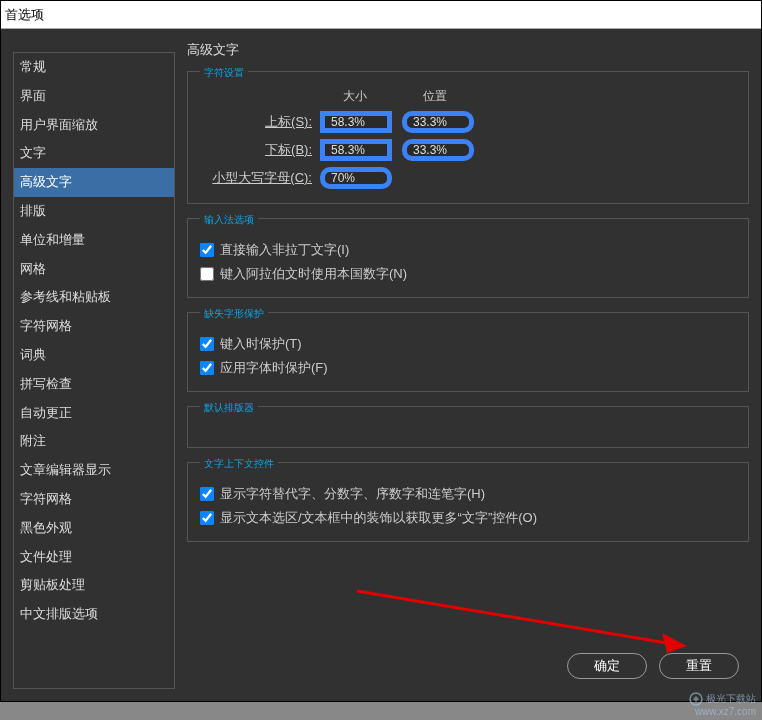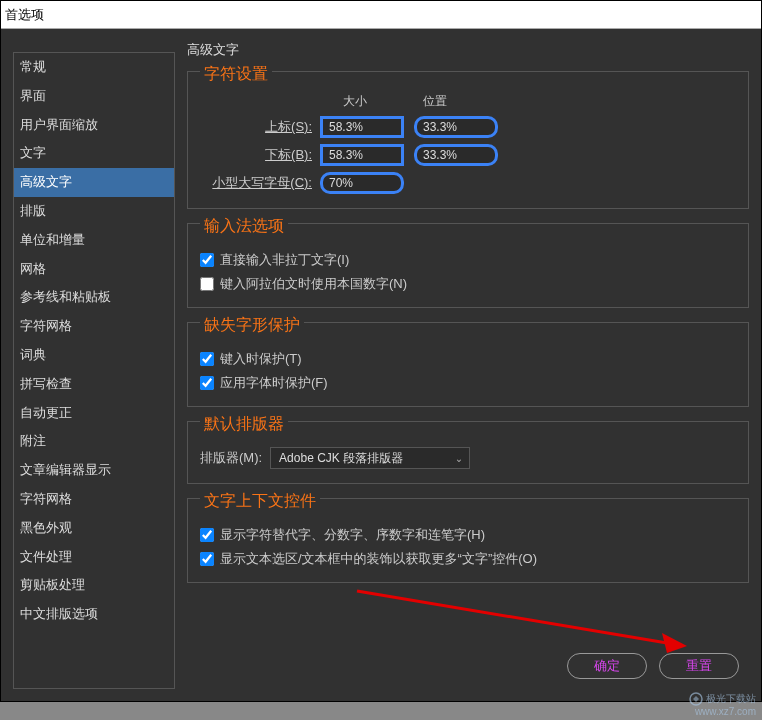--- a/index.html
+++ b/index.html
@@ -75,22 +75,22 @@
   border: 1px solid #555;
   padding: 10px 12px 14px 12px;
   margin-bottom: 14px;
   position: relative;
 }
 .fieldset-legend {
   position: relative;
   top: -18px;
   background: #313131;
   padding: 0 4px;
-  color: #f97316;
-  font-size: 16px;
+  color: #0ea5e9;
+  font-size: 10px;
   display: inline-block;
 }
 .fieldset-inner {
   margin-top: -10px;
 }
 .col-headers {
   display: flex;
   align-items: center;
   margin-left: 120px;
 }
@@ -110,24 +110,24 @@
 }
 .form-label {
   width: 120px;
   text-align: right;
   padding-right: 8px;
   font-size: 13px;
   color: #ccc;
   text-decoration: underline;
 }
 .text-input {
-  width: 84px;
+  width: 72px;
   height: 22px;
   background: #2a2a2a;
-  border: 3px solid #3b82f6;
+  border: 5px solid #3b82f6;
   color: #ddd;
   padding: 0 6px;
   font-size: 12px;
   margin-right: 10px;
 }
 .text-input:last-child {
   margin-right: 0;
   border-radius: 10px;
 }
 .checkbox-row {
@@ -191,21 +191,21 @@
   right: 10px;
   display: flex;
   gap: 12px;
 }
 .dlg-btn {
   min-width: 80px;
   height: 26px;
   border: 1px solid #999;
   border-radius: 14px;
   background: transparent;
-  color: #d946ef;
+  color: #ffffff;
   font-size: 13px;
   cursor: pointer;
   padding: 0 20px;
 }
 .watermark {
   position: absolute;
   right: 6px;
   bottom: 2px;
   font-size: 10px;
   color: rgba(170, 200, 230, 0.6);
@@ -301,29 +301,20 @@
           </div>
           <div class="checkbox-row">
             <input type="checkbox" class="chk" id="gp2" checked="" style="">
             <label class="chk-label" for="gp2">应用字体时保护(F)</label>
           </div>
         </div>
       </div>
 
       <div class="fieldset">
         <span class="fieldset-legend">默认排版器</span>
-        <div class="fieldset-inner">
-          <div class="select-row">
-            <span class="select-label">排版器(M):</span>
-            <div class="select-input">
-              <span>Adobe CJK 段落排版器</span>
-              <span class="select-caret">⌄</span>
-            </div>
-          </div>
-        </div>
       </div>
 
       <div class="fieldset">
         <span class="fieldset-legend">文字上下文控件</span>
         <div class="fieldset-inner">
           <div class="checkbox-row">
             <input type="checkbox" class="chk" id="ctx1" checked="" style="">
             <label class="chk-label" for="ctx1">显示字符替代字、分数字、序数字和连笔字(H)</label>
           </div>
           <div class="checkbox-row">

